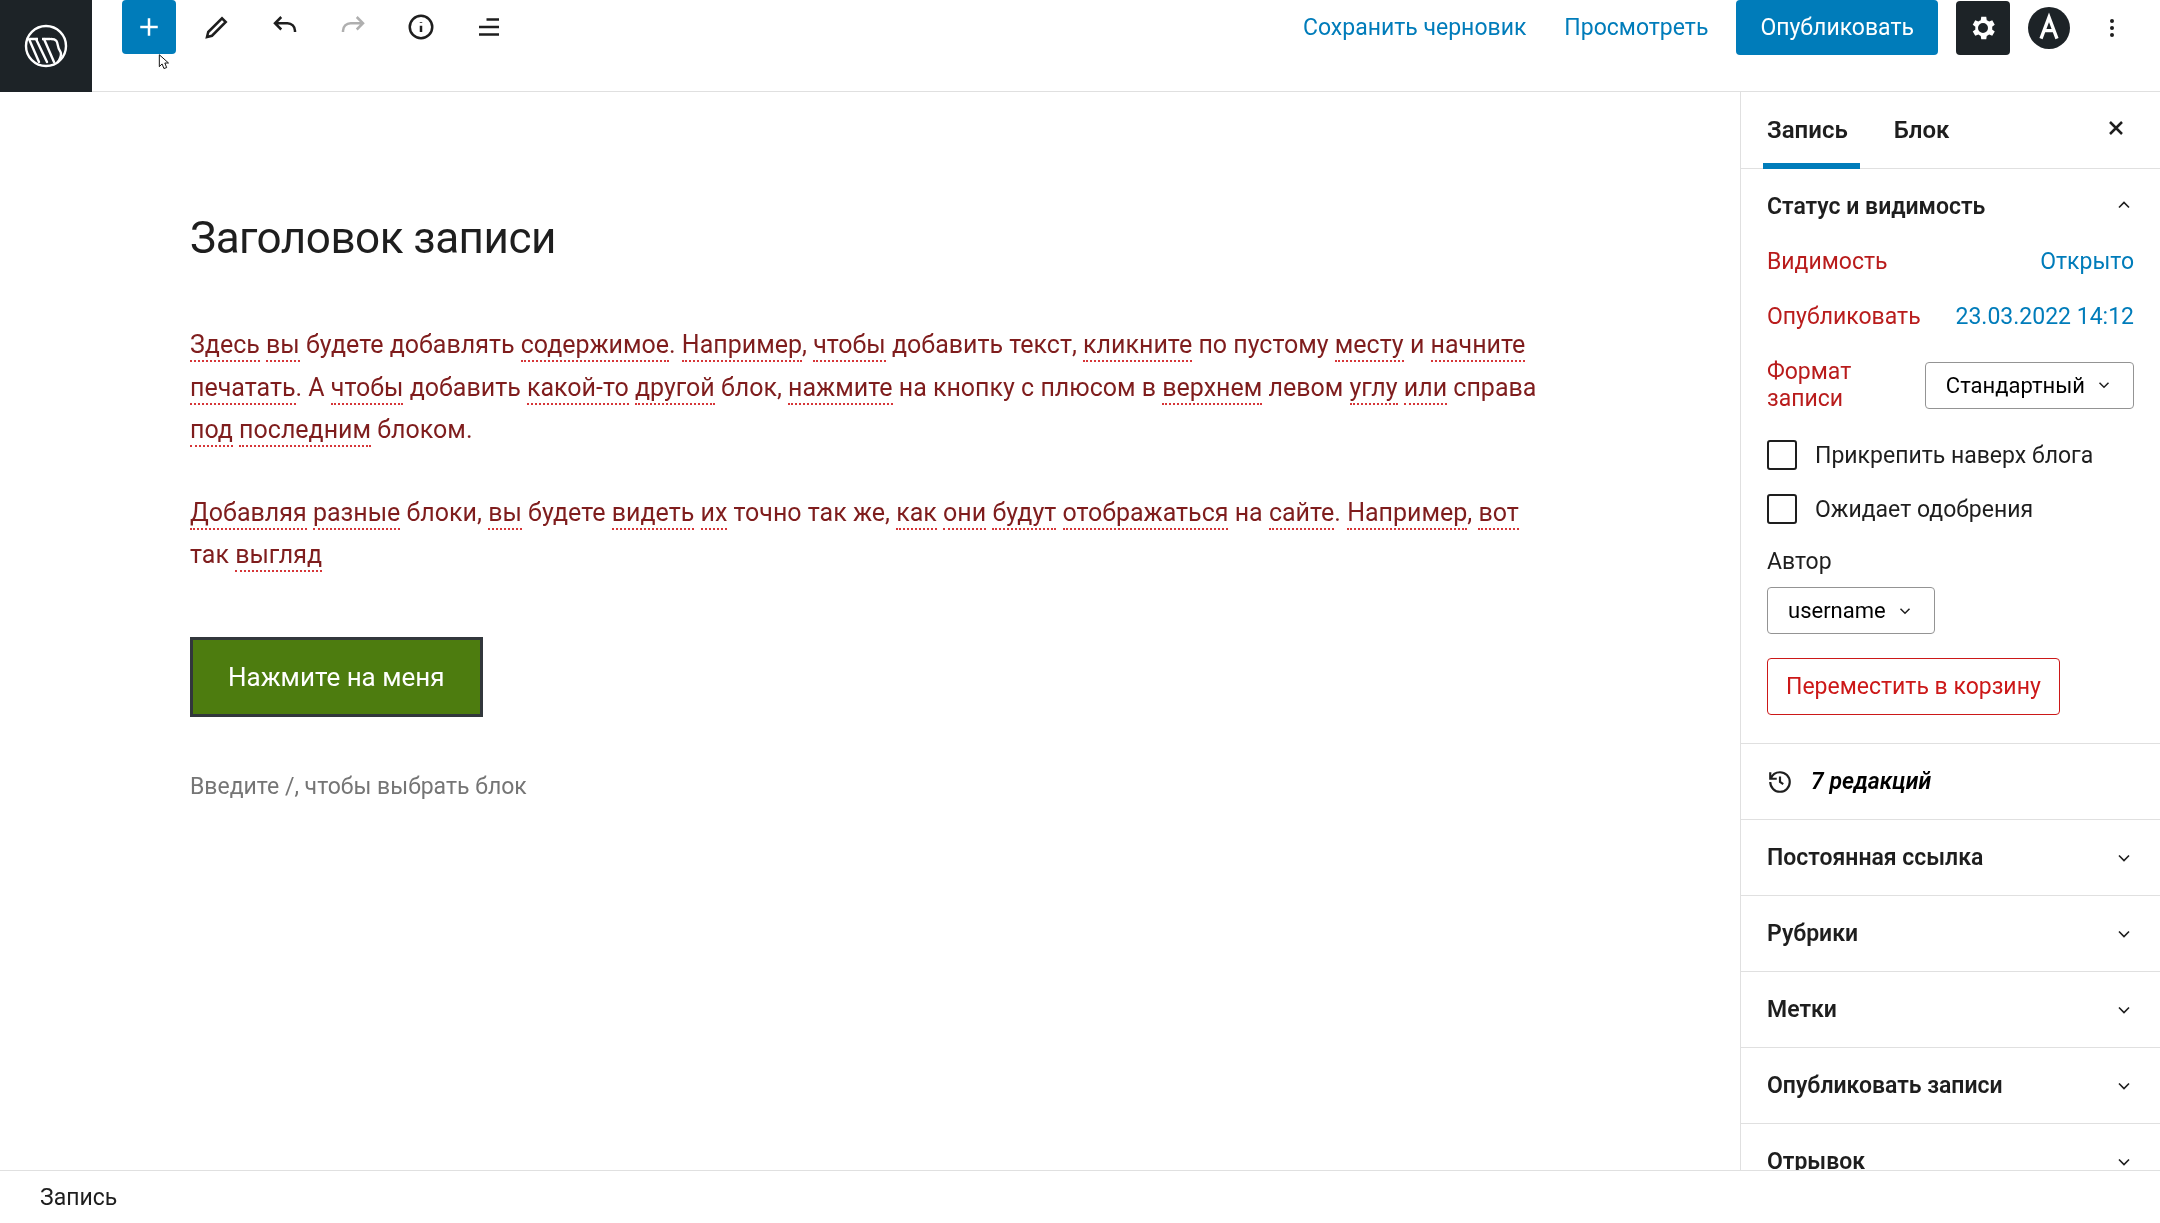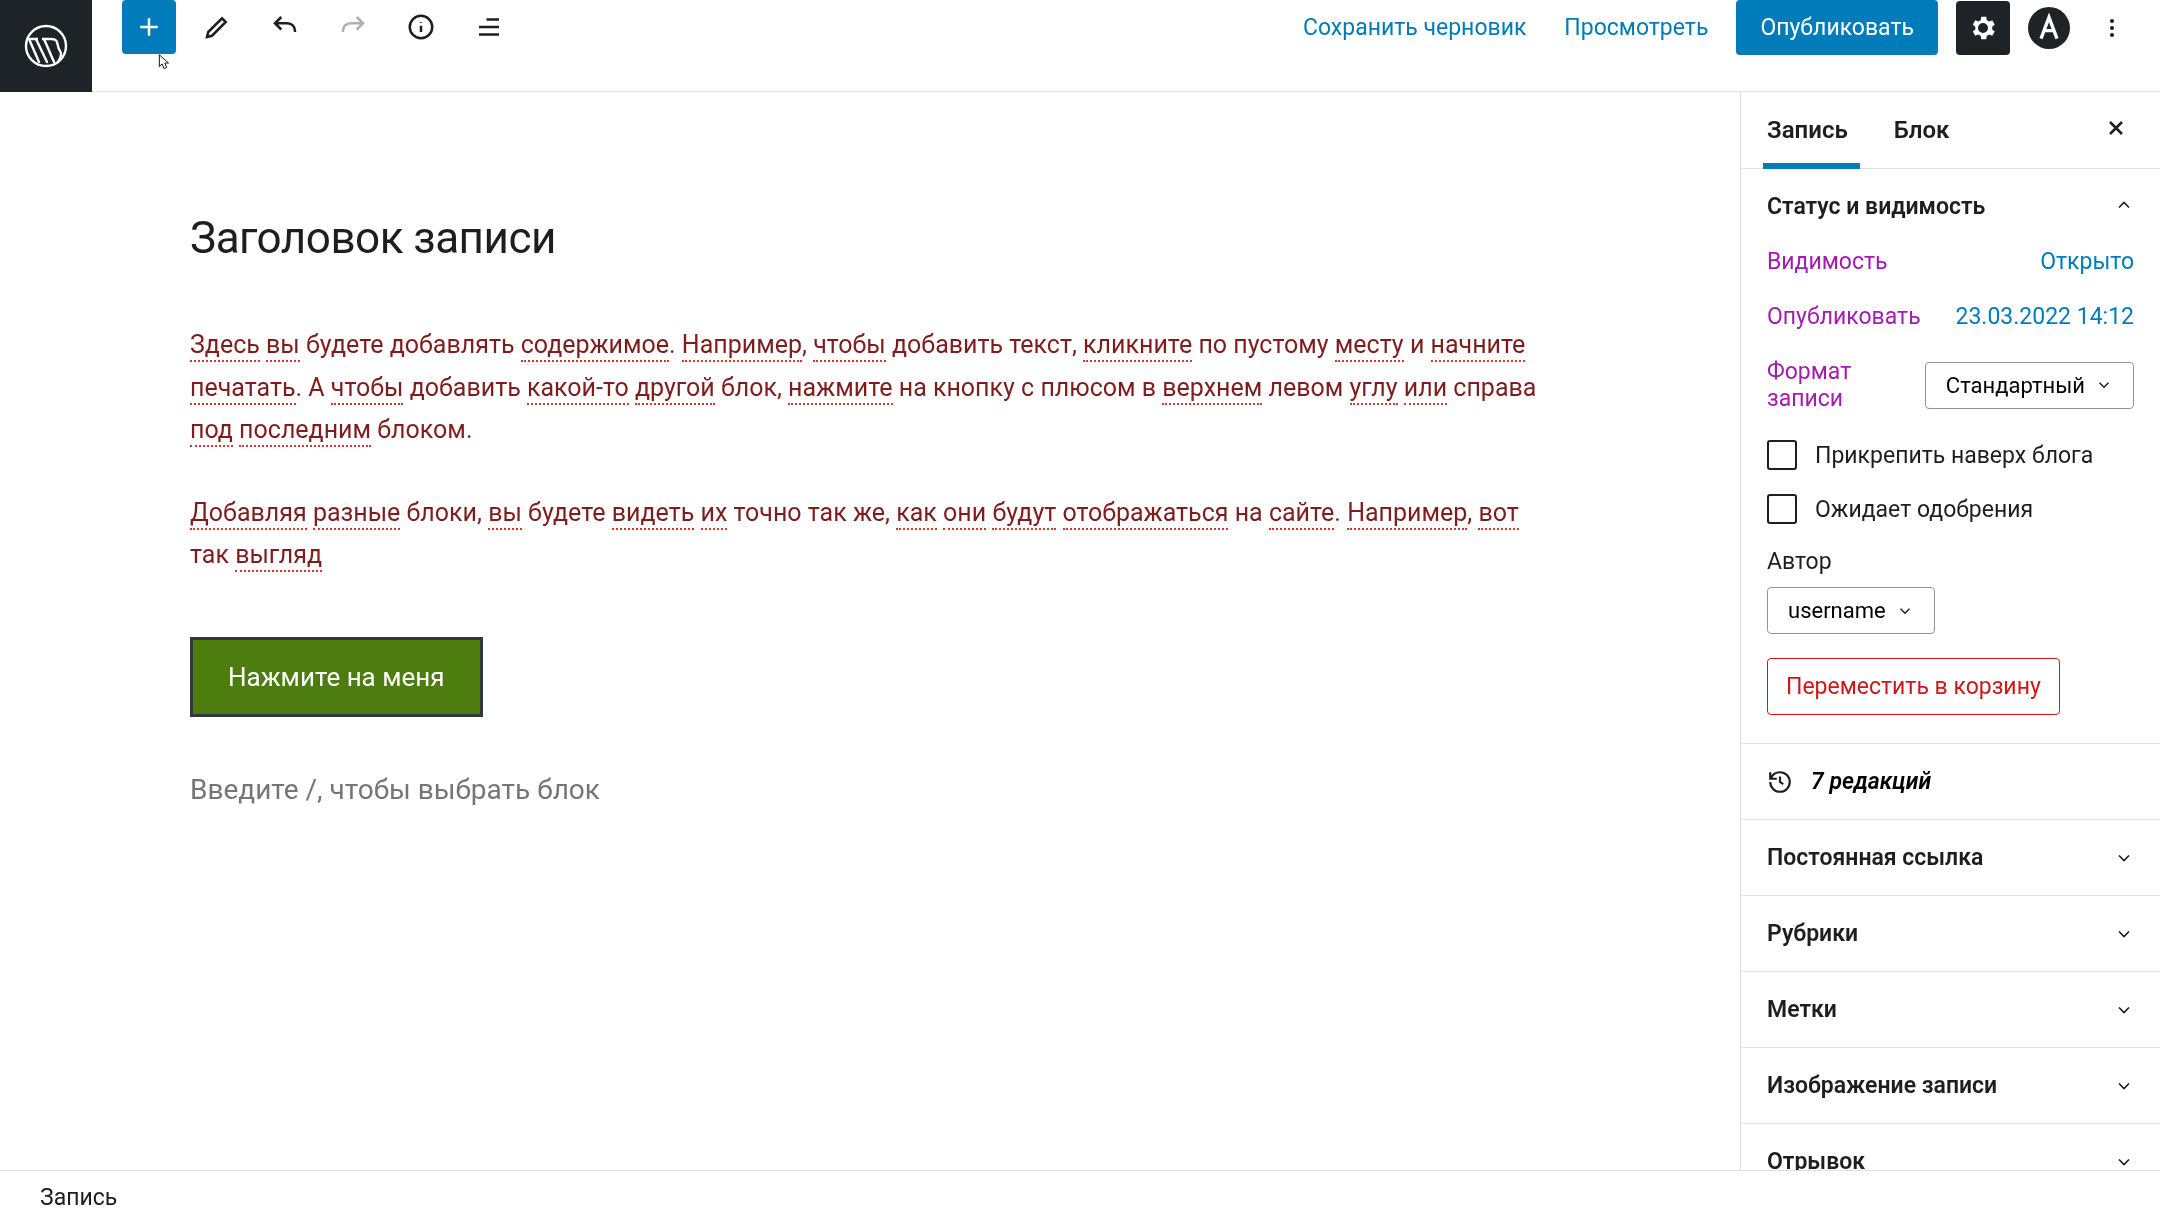--- a/index.html
+++ b/index.html
@@ -155,21 +155,21 @@
       background: #4d7c0f;
       color: #fff;
       padding: 22px 35px;
       font-size: 26px;
       border: 3px solid #32373c;
       margin-top: 20px;
       cursor: pointer;
     }
     .placeholder-text {
       color: #757575;
-      font-size: 28px;
+      font-size: 23px;
       margin-top: 56px;
     }
     .sidebar {
       width: 420px;
       border-left: 1px solid #e0e0e0;
       overflow-y: auto;
     }
     .tabs {
       display: flex;
       align-items: center;
@@ -225,21 +225,21 @@
       padding: 4px 26px 28px 26px;
     }
     .row {
       display: flex;
       align-items: center;
       justify-content: space-between;
       margin-bottom: 28px;
     }
     .row-label {
       font-size: 23px;
-      color: #a21caf;
+      color: #b91c1c;
     }
     .row-value {
       font-size: 23px;
       color: #007cba;
       cursor: pointer;
     }
     .select-wrap {
       border: 1px solid #949494;
       border-radius: 4px;
       padding: 10px 20px;
@@ -483,21 +483,21 @@
     <div class="panel-section">
       <div class="panel-header">
         <span class="panel-title">Метки</span>
         <svg viewBox="0 0 24 24" width="20" height="20" fill="none" stroke="#1e1e1e" stroke-width="2">
             <path d="M6 9l6 6 6-6"></path>
           </svg>
       </div>
     </div>
     <div class="panel-section">
       <div class="panel-header">
-        <span class="panel-title">Изображение записи</span>
+        <span class="panel-title">Опубликовать записи</span>
         <svg viewBox="0 0 24 24" width="20" height="20" fill="none" stroke="#1e1e1e" stroke-width="2">
             <path d="M6 9l6 6 6-6"></path>
           </svg>
       </div>
     </div>
     <div class="panel-section">
       <div class="panel-header">
         <span class="panel-title">Отрывок</span>
         <svg viewBox="0 0 24 24" width="20" height="20" fill="none" stroke="#1e1e1e" stroke-width="2">
             <path d="M6 9l6 6 6-6"></path>

